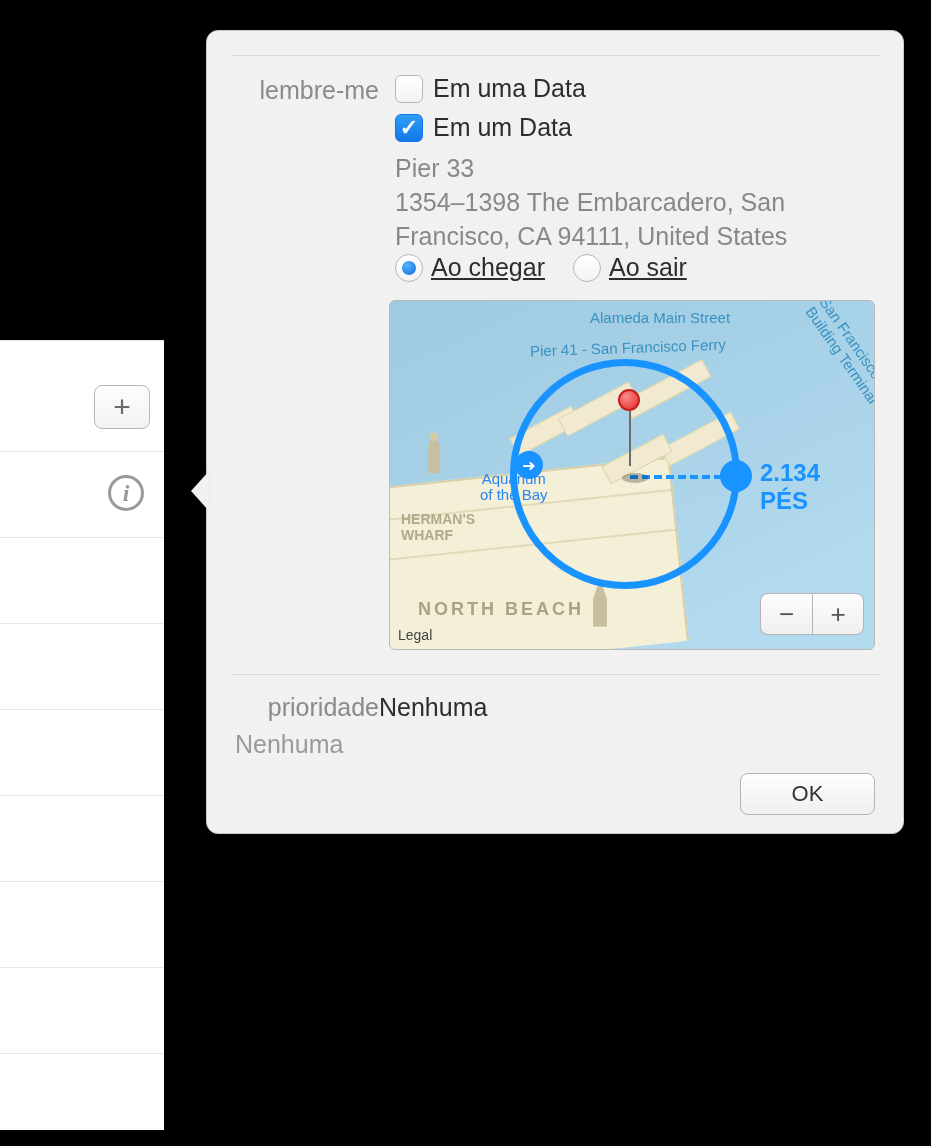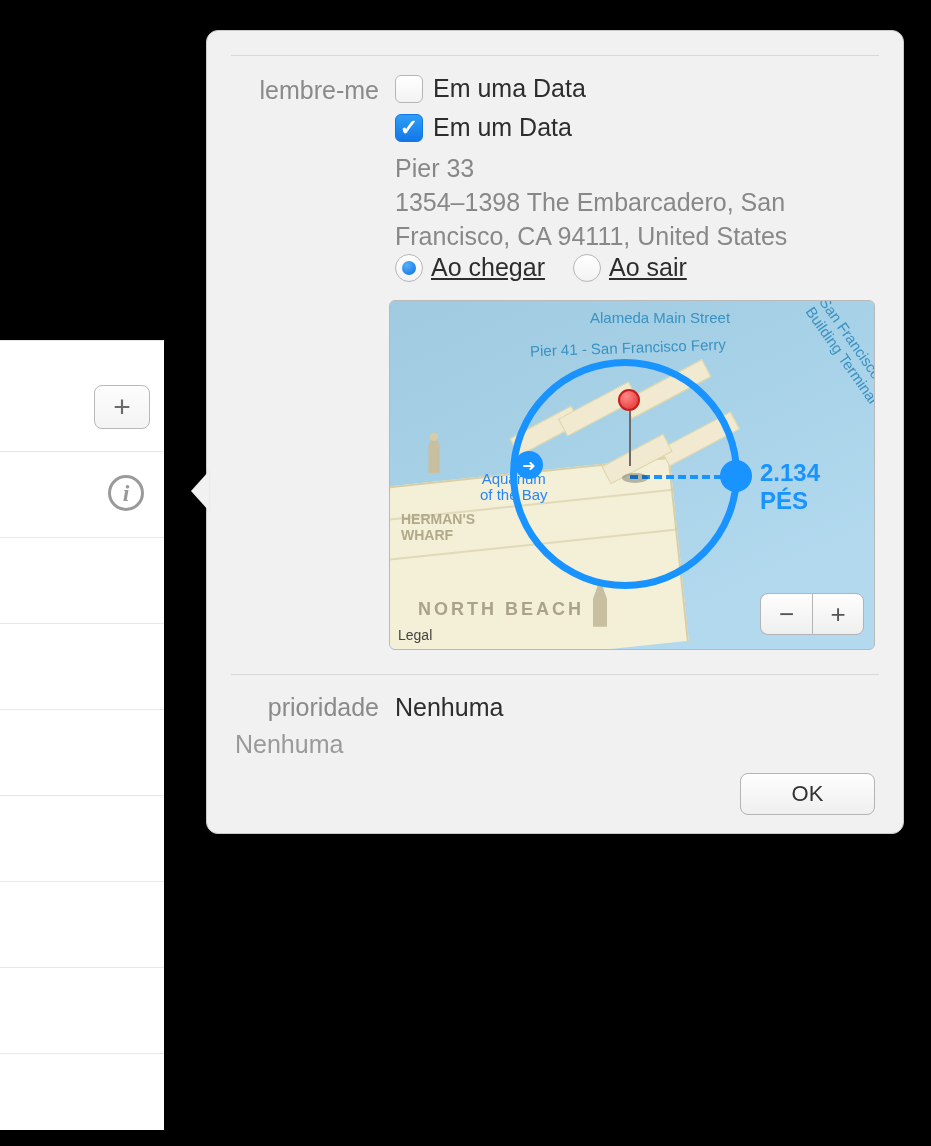--- a/index.html
+++ b/index.html
@@ -316,21 +316,20 @@
     width: 190px; height: 190px;
     font-size: 15px;
     color: #3a92c2;
     transform: rotate(55deg);
   }
 
   .hr2 { height: 1px; background: #d8d8d8; margin: 24px -4px 16px -4px; }
 
   .meta-row {
     display: flex;
-    gap: 16px;
     margin-bottom: 8px;
     align-items: baseline;
   }
   .meta-row .label-col { width: 144px; }
   .meta-value { color: #2d2d2d; }
   .meta-value.placeholder { color: #9a9a9a; }
 
   .footer {
     display: flex;
     justify-content: flex-end;

